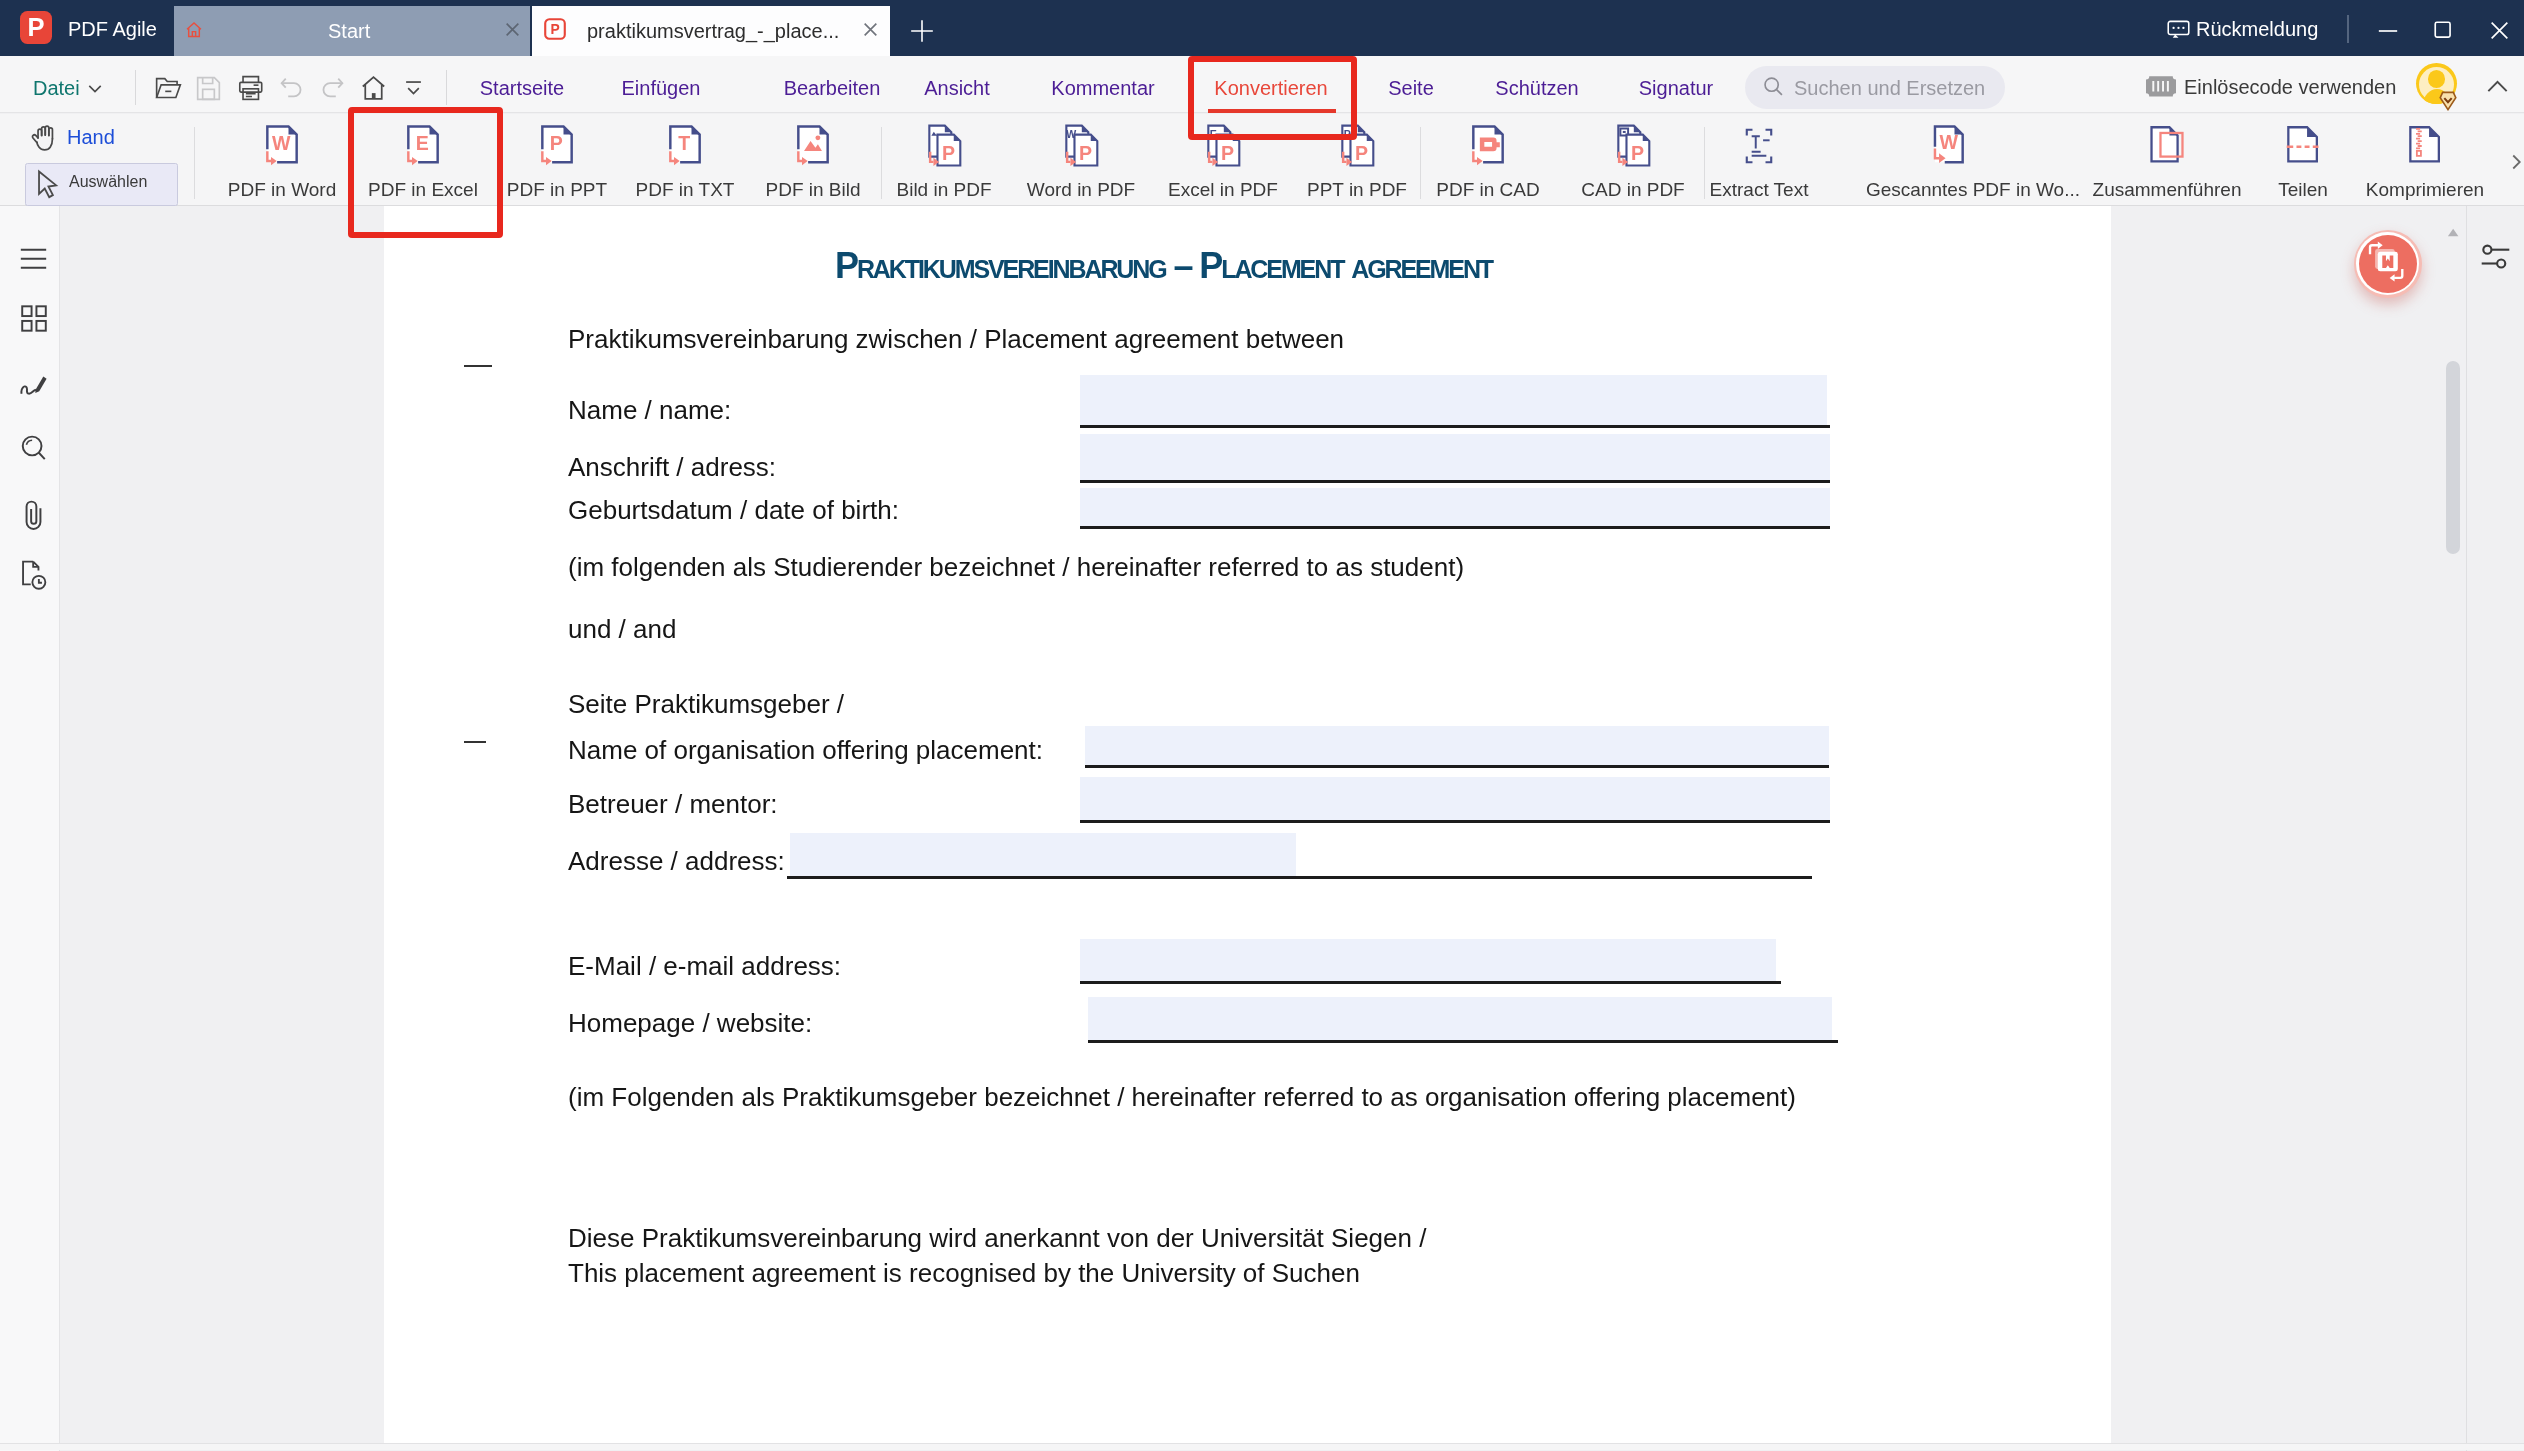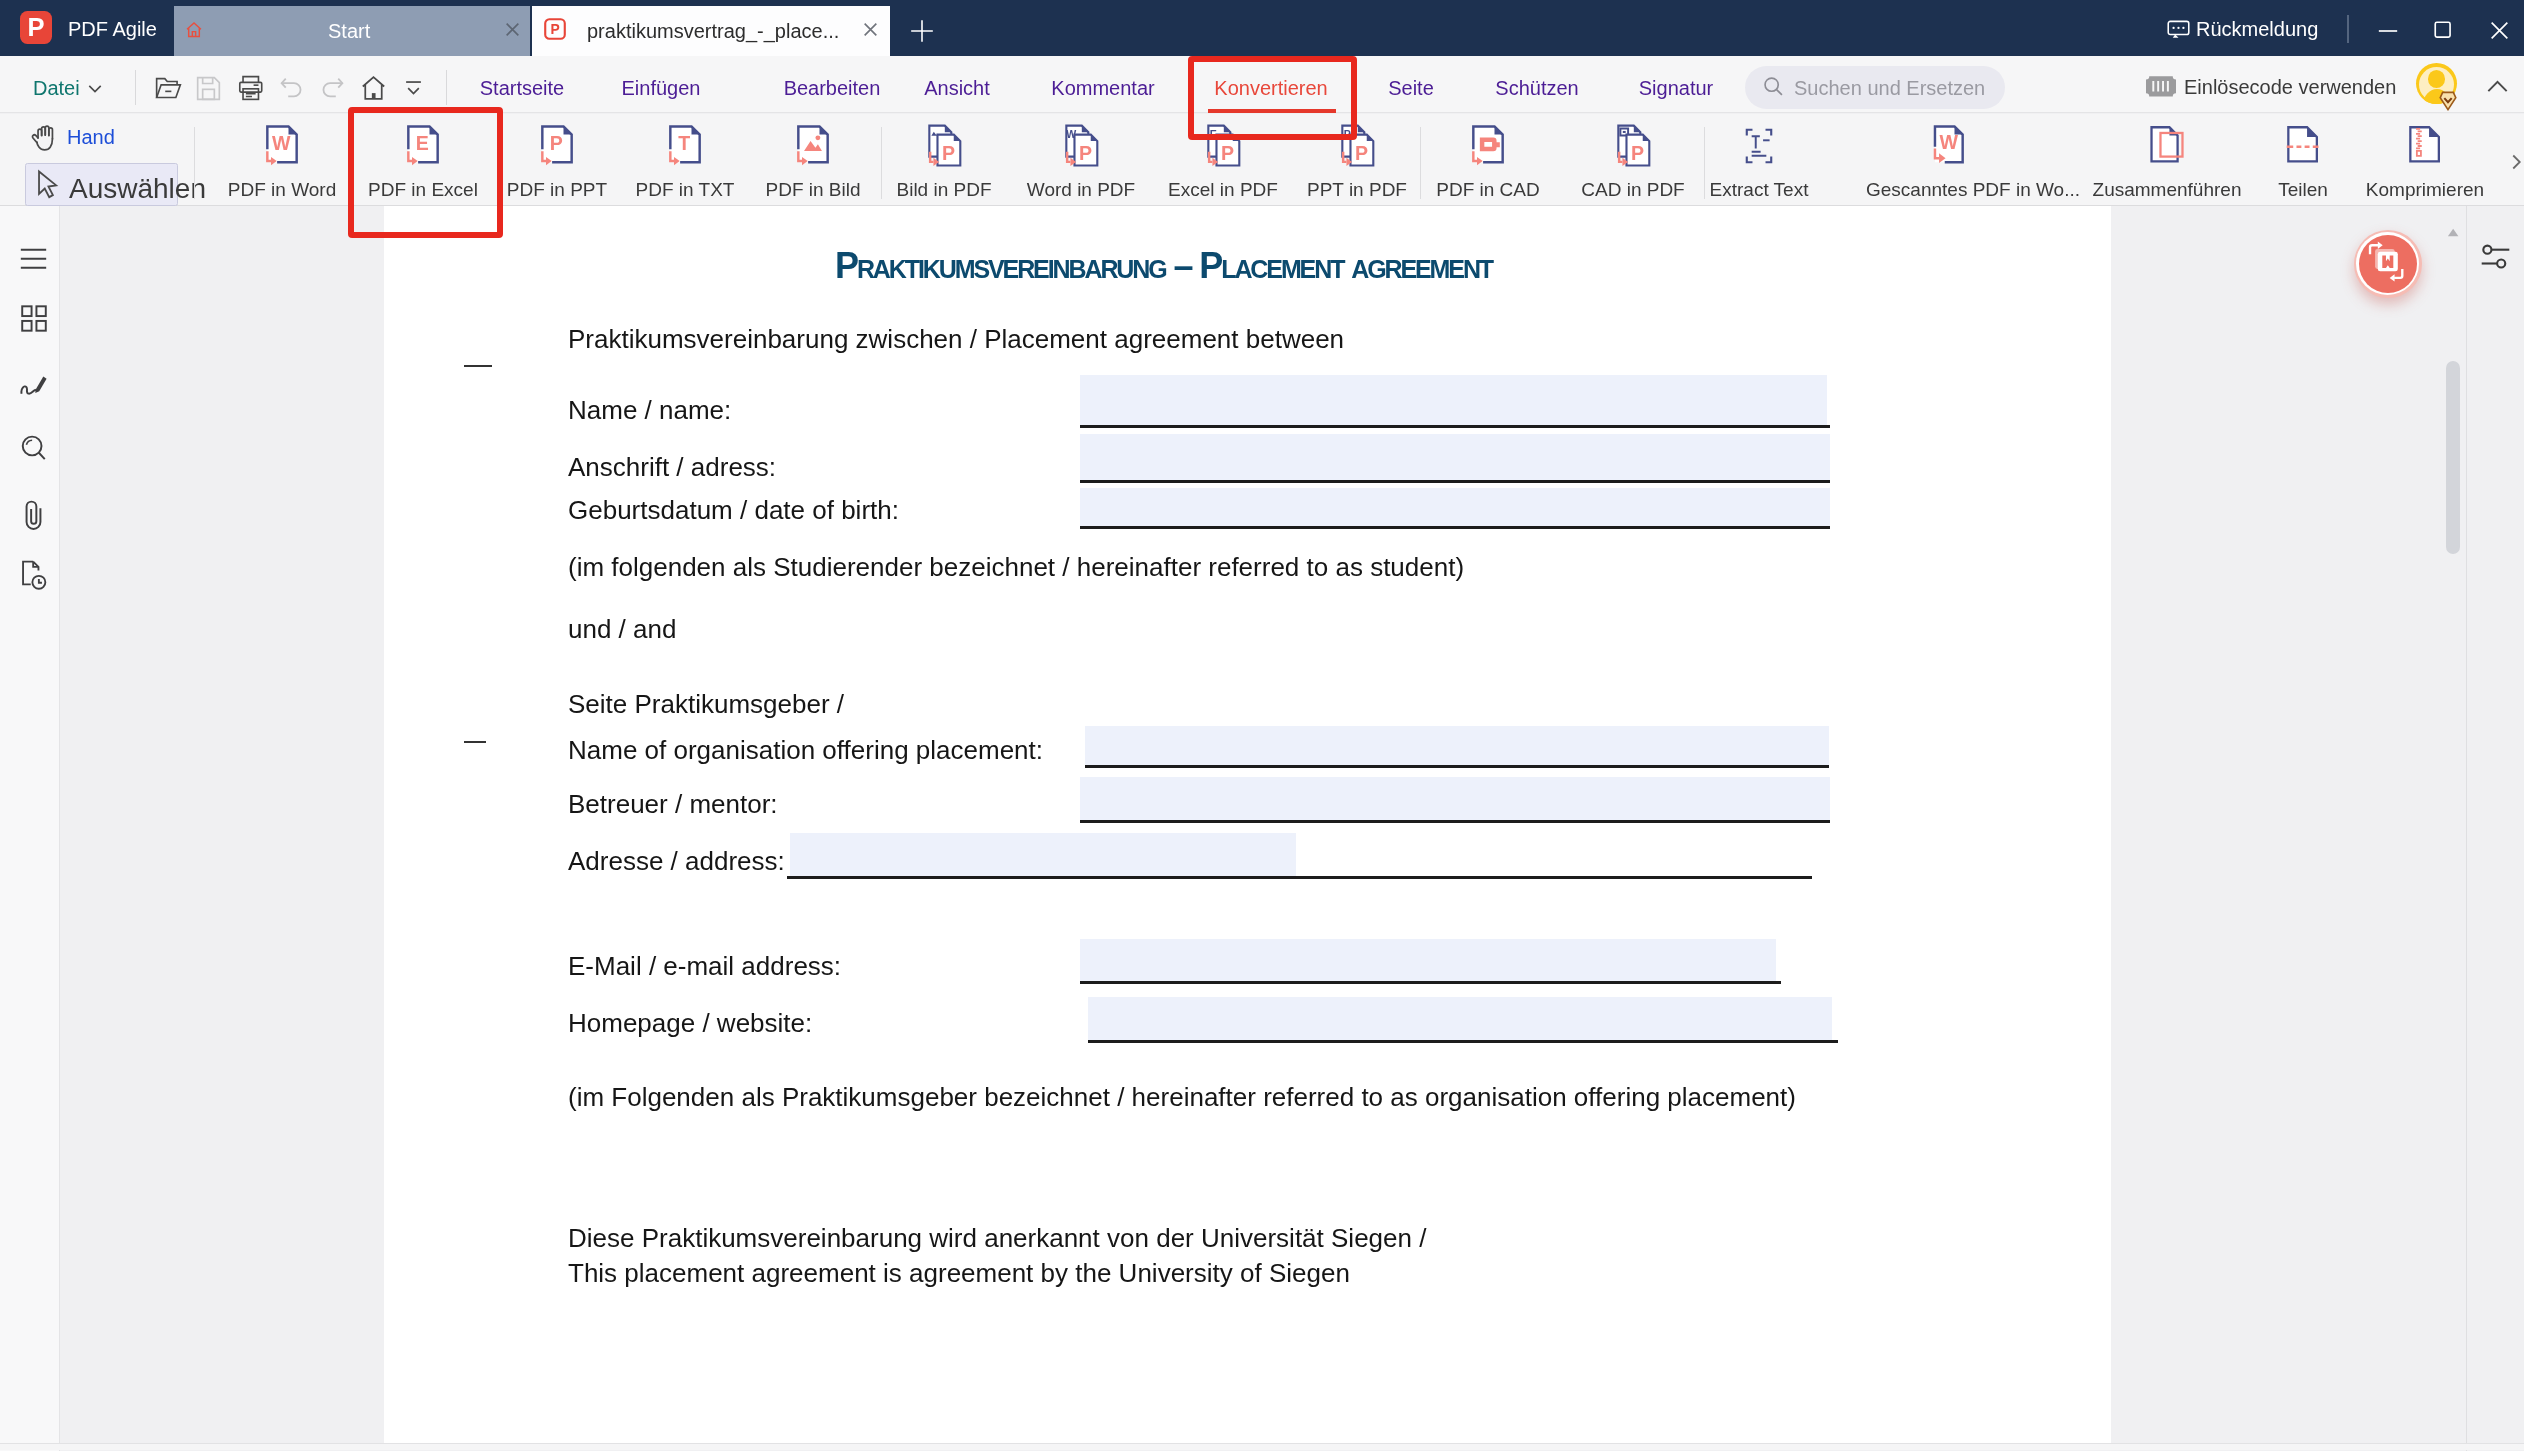--- a/index.html
+++ b/index.html
@@ -25,21 +25,21 @@
   #searchpill { position:absolute; left:1745px; top:10px; width:260px; height:43px; border-radius:21.4px; background:#e9e9f0; }
   #searchtxt { position:absolute; left:49px; top:10.7px; font-size:20px; color:#9a9aa2; }
   
   #toolbar { position:absolute; left:0; top:114px; width:2525px; height:92px; background:#f5f5f6; border-bottom:1.6px solid #dcdcde; }
   .tsep { position:absolute; top:13px; width:0.8px; height:72px; background:#dcdcde; }
   .tool { position:absolute; top:0; width:164px; transform:translateX(-50%); text-align:center; }
   .tool svg { display:block; margin:10px auto 0; }
   .tool .tlabel { display:block; margin-top:10.7px; font-size:19px; color:#3a3a3a; white-space:nowrap; }
   #handlbl { position:absolute; left:67px; top:11.5px; font-size:20px; color:#1d4ed8;text-align:right; }
   #auswbtn { position:absolute; left:25px; top:49px; width:153px; height:43px; background:#e9e9f6; border:0.8px solid #c9cade; border-radius:2.5px; }
-  #auswbtn span { position:absolute; left:43px; top:9px; font-size:28px; color:#3a3a3a; }
+  #auswbtn span { position:absolute; left:43px; top:9px; font-size:16px; color:#3a3a3a; }
   
   #content { position:absolute; left:0; top:206px; width:2525px; height:1245px; background:#f0f0f2; }
   #sidebar { position:absolute; left:0; top:0; width:60px; height:1245px; background:#f8f8f9; border-right:0.8px solid #e4e4e6; }
   #page { position:absolute; left:384px; top:0; width:1727px; height:1237px; background:#ffffff; }
   #rightline { position:absolute; left:2466px; top:0; width:0.8px; height:1245px; background:#dfdfe1; }
   #thumb { position:absolute; left:2446px; top:155px; width:14px; height:193px; border-radius:7.4px; background:#d3d5da; }
   #bottomband { position:absolute; left:0; top:1237px; width:2525px; height:7.4px; background:#f5f5f6; border-top:0.8px solid #e2e2e4; }
   
   .doc { position:absolute; font-size:26px; color:#161616; white-space:nowrap; }
   .hl { position:absolute; background:#edf1fb; }
@@ -401,21 +401,21 @@
     <div class="ul" style="left:403px;top:670px;width:1025px"></div>
     <div class="doc" style="left:184px;top:640px">Adresse / address:</div>
     <div class="hl" style="left:696px;top:733px;width:696px;height:44px"></div>
     <div class="ul" style="left:696px;top:775px;width:701px"></div>
     <div class="doc" style="left:184px;top:745px">E-Mail / e-mail address:</div>
     <div class="hl" style="left:704px;top:791px;width:744px;height:45px"></div>
     <div class="ul" style="left:704px;top:834px;width:750px"></div>
     <div class="doc" style="left:184px;top:802px">Homepage / website:</div>
     <div class="doc" style="left:184px;top:876px">(im Folgenden als Praktikumsgeber bezeichnet / hereinafter referred to as organisation offering placement)</div>
     <div class="doc" style="left:184px;top:1017px">Diese Praktikumsvereinbarung wird anerkannt von der Universität Siegen /</div>
-    <div class="doc" style="left:184px;top:1052px">This placement agreement is agreement by the University of Siegen</div>
+    <div class="doc" style="left:184px;top:1052px">This placement agreement is recognised by the University of Suchen</div>
   </div>
   <div id="sidebar">
     <svg style="position:absolute;left:20px;top:42px" width="27" height="21.4" viewBox="0 0 33 26" stroke="#3f3f41" stroke-width="2.6">
         <path d="M1 2 H32 M1 13 H32 M1 24 H32"></path>
       </svg>
     <svg style="position:absolute;left:20.6px;top:99px" width="26" height="27" viewBox="0 0 32 33" fill="none" stroke="#3f3f41" stroke-width="2.4">
         <rect x="1.5" y="1.5" width="11.5" height="12"></rect>
         <rect x="19" y="1.5" width="11.5" height="12"></rect>
         <rect x="1.5" y="19.5" width="11.5" height="12"></rect>
         <rect x="19" y="19.5" width="11.5" height="12"></rect>

